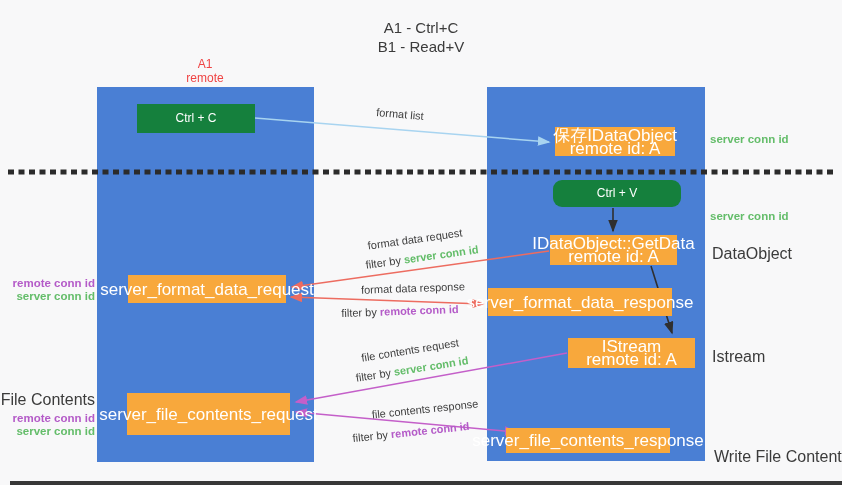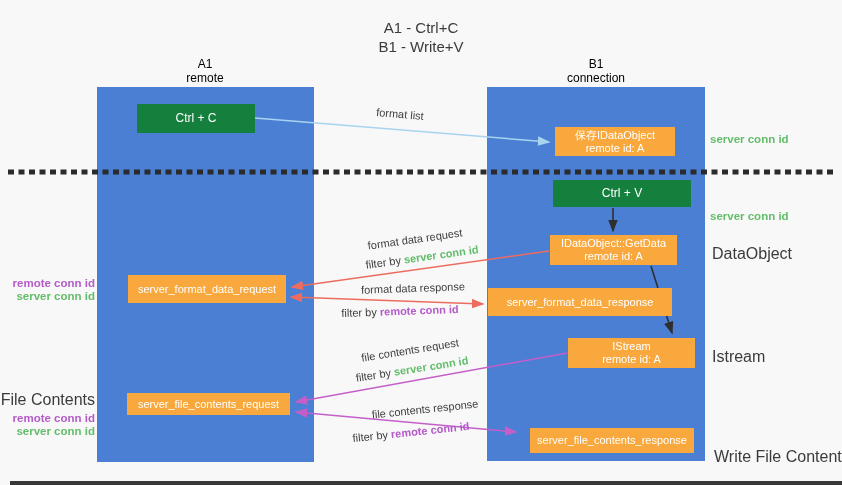--- a/index.html
+++ b/index.html
@@ -13,52 +13,52 @@
 
   
   .title {
     position:absolute; left:0; top:10px; width:842px;
     text-align:center; color:#3b3b3b; font-size:15px; line-height:19px;margin-top:8px;
   }
 
   
   .lane-header {
     position:absolute; top:57px; width:160px; text-align:center;
-    color:#000000; font-size:12px; line-height:14px;
+    color:#ef4444; font-size:12px; line-height:14px;
   }
   .lane-header.a1 { left:125px; }
   .lane-header.b1 { left:516px; }
 
   
   .lane-rect { position:absolute; top:87px; background:#4a7fd4; }
   .lane-rect.a1 { left:97px;  width:217px; height:375px; }
   .lane-rect.b1 { left:487px; width:218px; height:374px; }
 
   
   svg.overlay { position:absolute; left:0; top:0; width:842px; height:485px; pointer-events:none; }
 
   
   .node {
     position:absolute; display:flex; flex-direction:column;
     align-items:center; justify-content:center;
-    color:#ffffff; font-size:11px; line-height:13px; text-align:center;
+    color:#ffffff; font-size:17px; line-height:13px; text-align:center;
     white-space:nowrap;
   }
   .node.green  { background:#15803d; }
   .node.orange { background:#f8a83c; }
 
   .box-ctrl-c   { left:137px; top:104px; width:118px; height:29px; font-size:12px; }
-  .box-ctrl-v   { left:553px; top:180px; width:138px; height:27px; font-size:12px; }
+  .box-ctrl-v   { left:553px; top:180px; width:128px; height:27px; font-size:12px;border-radius:9px; }
   .box-save     { left:555px; top:127px; width:120px; height:29px; }
   .box-getdata  { left:550px; top:235px; width:127px; height:30px; }
   .box-istream  { left:568px; top:338px; width:127px; height:30px; }
   .box-fmt-req  { left:128px; top:275px; width:158px; height:28px; }
   .box-fmt-res  { left:488px; top:288px; width:184px; height:28px; }
-  .box-file-req { left:127px; top:393px; width:163px; height:22px;text-align:right; }
-  .box-file-res { left:530px; top:428px; width:164px; height:25px; }
+  .box-file-req { left:127px; top:393px; width:163px; height:42px;text-align:right; }
+  .box-file-res { left:506px; top:428px; width:164px; height:25px; }
 
   
   .arrow-label {
     position:absolute; white-space:nowrap;
     color:#3e3e3e; font-size:11px;
     transform:translate(-50%,-50%) rotate(var(--rot,0deg));
   }
   .arrow-label .val-green  { color:#64bd6a; font-weight:bold; }
   .arrow-label .val-purple { color:#b45bc8; font-weight:bold; }
 
@@ -71,30 +71,26 @@
   
   .bottom-strip { position:absolute; left:10px; right:0; bottom:0; height:4px; background:#383838; }
 </style>
 </head>
 <body>
 
 <div class="canvas">
 
   <div class="title">
     <div>A1 - Ctrl+C</div>
-    <div>B1 - Write+V</div>
+    <div>B1 - Read+V</div>
   </div>
 
   <div class="lane-header a1">
     <div>A1</div>
     <div>remote</div>
-  </div>
-  <div class="lane-header b1">
-    <div>B1</div>
-    <div>connection</div>
   </div>
 
   <div class="lane-rect a1"></div>
   <div class="lane-rect b1"></div>
 
   <svg class="overlay" viewBox="0 0 842 485">
     <defs>
       <marker id="mBlue" viewBox="0 0 8 6" refX="7" refY="3" markerWidth="8.5" markerHeight="6.5" orient="auto-start-reverse">
           <path d="M0,0 L8,3 L0,6 z" fill="#a8d4f0"></path>
         </marker>

